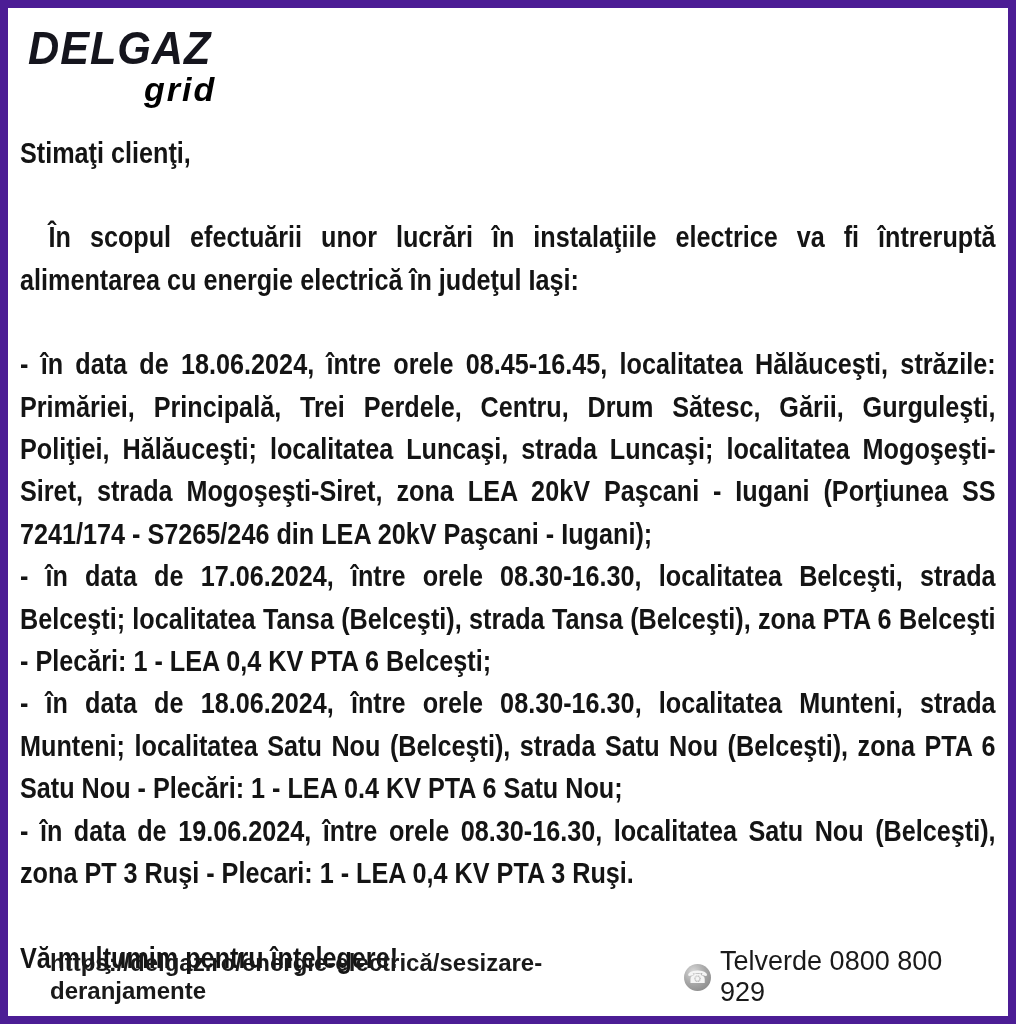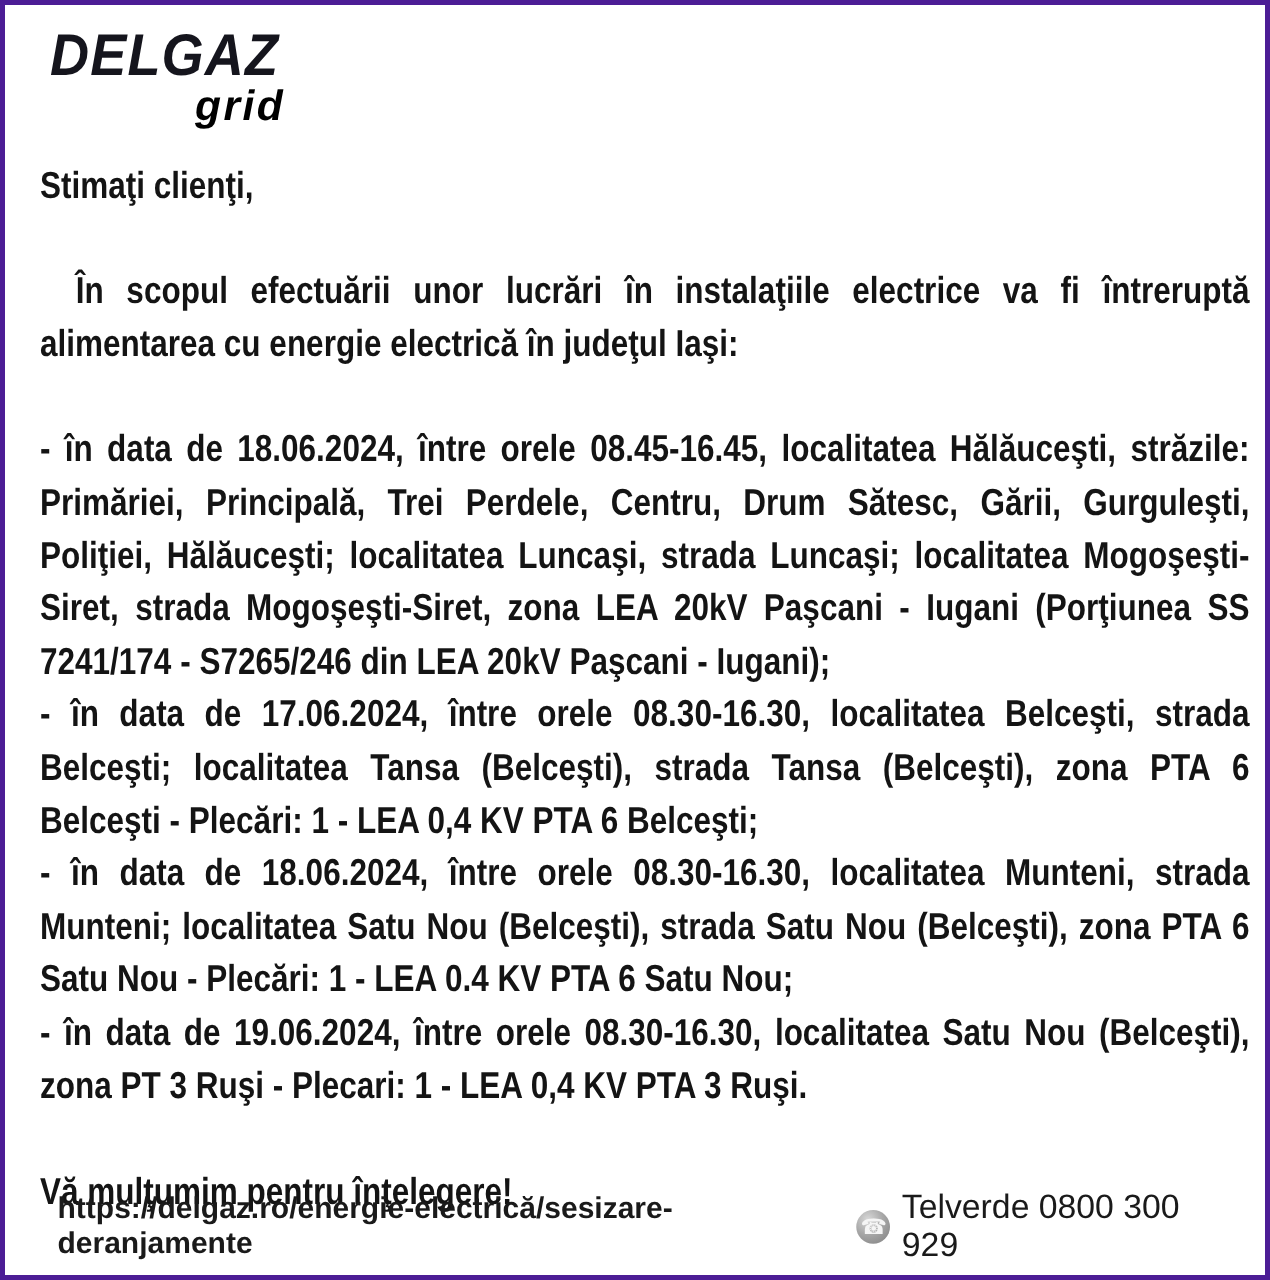--- a/index.html
+++ b/index.html
@@ -7,23 +7,23 @@
   body {
     width: 1016px;
     height: 1024px;
     font-family: "Liberation Sans", sans-serif;
     color: #141414;
     overflow: hidden;
   }
   .page {
     width: 1016px;
     height: 1024px;
-    border: 4px solid #4c1d95;
+    border: 8px solid #4c1d95;
     background: #ffffff;
-    padding: 10px 12px 8px 28px;
+    padding: 10px 12px 8px 12px;
     position: relative;
     overflow: hidden;
   }
   
   .logo { margin: 6px 0 0 8px; line-height: 1; }
   .logo-main {
     display: inline-block;
     font-size: 47px;
     font-weight: bold;
     font-style: italic;
@@ -122,17 +122,17 @@
       <p class="outage">- în data de 19.06.2024, între orele 08.30-16.30, localitatea Satu Nou (Belceşti), zona PT 3 Ruşi - Plecari: 1 - LEA 0,4 KV PTA 3 Ruşi.</p>
     </div>
 
     <p class="closing">Vă mulţumim pentru înţelegere!</p>
   </div>
 
   <div class="footer">
     <span class="footer-url">https://delgaz.ro/energie-electrică/sesizare-deranjamente</span>
     <span class="footer-phone">
       <span class="phone-icon">☎</span>
-      <span>Telverde 0800 300 929</span>
+      <span>Telverde 0800 800 929</span>
     </span>
   </div>
 
 </div>
 
 </body></html>

